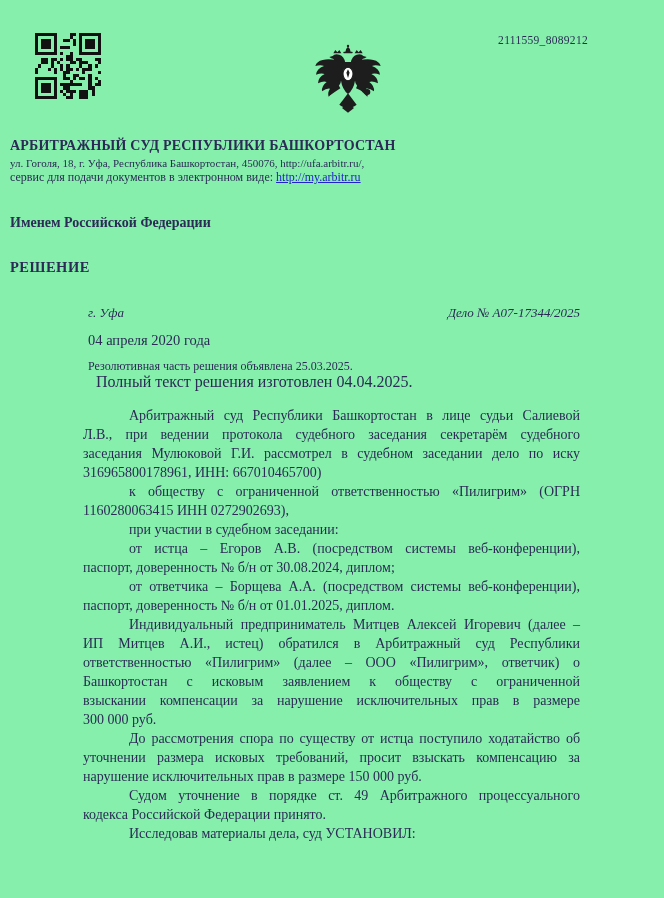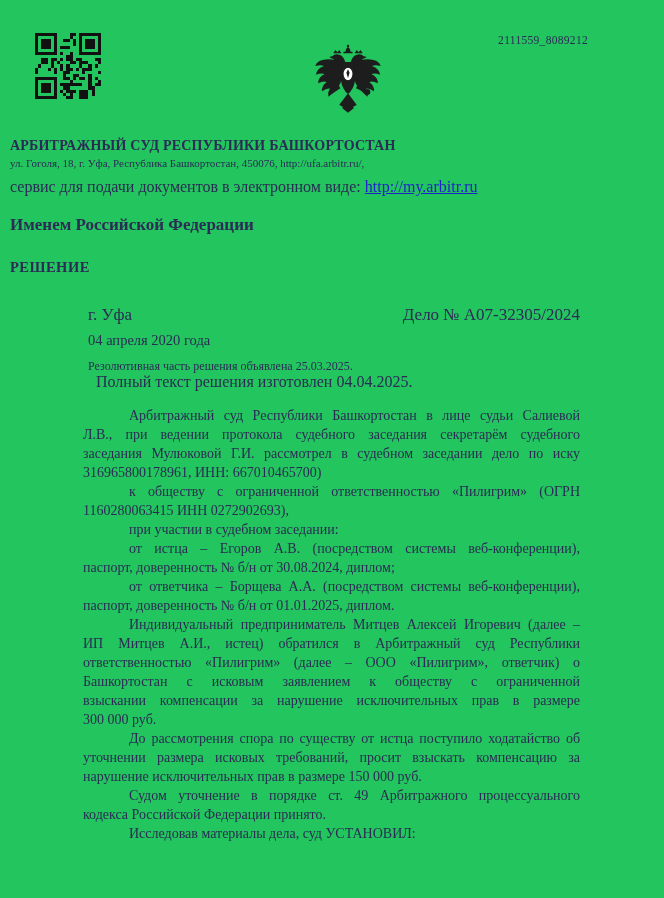--- a/index.html
+++ b/index.html
@@ -1,32 +1,32 @@
 <!DOCTYPE html>
 <html><head>
 <meta charset="utf-8">
 <style>
   html,body{margin:0;padding:0;background:#e8e8e8;}
   .page{
-    position:relative;width:664px;height:898px;background:#22c55e;
+    position:relative;width:664px;height:898px;background:#86efac;
     font-family:"Liberation Serif", serif;color:var(--txt,#2b2b55);
     overflow:hidden;margin:0 auto;
   }
   .abs{position:absolute;}
   .qr{left:35px;top:33px;width:66px;height:66px;}
   .emblem{left:314px;top:44px;width:68px;height:84px;}
   .docnum{top:34px;right:76px;font-size:11.5px;letter-spacing:.3px;}
   .hdr{left:10px;width:654px;text-align:left;}
   .court{top:138px;font-weight:bold;font-size:14px;letter-spacing:.2px;}
   .addr1{top:157px;font-size:11px;}
-  .addr2{top:178px;font-size:16px;}
+  .addr2{top:170px;font-size:12px;}
   .addr2 .lnk{color:var(--lnk,#2222cc);text-decoration:underline;cursor:pointer;}
-  .t1{top:215px;font-weight:bold;font-size:17px;}
+  .t1{top:215px;font-weight:bold;font-size:14px;}
   .t2{top:259px;font-weight:bold;font-size:14.5px;letter-spacing:.5px;}
-  .metarow{top:305px;left:88px;right:84px;display:flex;justify-content:space-between;font-size:17px;}
+  .metarow{top:305px;left:88px;right:84px;display:flex;justify-content:space-between;font-size:13px;font-style:italic;}
   .dateline{top:332px;left:88px;font-size:14.5px;}
   .small1{top:359px;left:88px;font-size:12px;}
   .small2{top:373px;left:96px;font-size:16px;}
   .docbody{top:406px;left:83px;width:497px;font-size:14px;line-height:19px;}
   .block + .block{margin-top:0;}
   .line{white-space:normal;}
   .line.ind{text-indent:46px;}
   .line.just{text-align:justify;text-align-last:justify;}
   svg{display:block;width:100%;height:100%;}
 </style>
@@ -186,21 +186,21 @@
   <div class="abs hdr addr1">ул. Гоголя, 18, г. Уфа, Республика Башкортостан, 450076, http://ufa.arbitr.ru/,</div>
   <div class="abs hdr addr2">
     <span>сервис для подачи документов в электронном виде: </span><span class="lnk">http://my.arbitr.ru</span>
   </div>
 
   <div class="abs hdr t1">Именем Российской Федерации</div>
   <div class="abs hdr t2">РЕШЕНИЕ</div>
 
   <div class="abs metarow">
     <span>г. Уфа</span>
-    <span>Дело № А07-32305/2024</span>
+    <span>Дело № А07-17344/2025</span>
   </div>
   <div class="abs dateline">04 апреля 2020 года</div>
   <div class="abs small1">Резолютивная часть решения объявлена 25.03.2025.</div>
   <div class="abs small2">Полный текст решения изготовлен 04.04.2025.</div>
 
   <div class="abs docbody">
       <div class="block">
         <div class="line ind just">Арбитражный суд Республики Башкортостан в лице судьи Салиевой</div>
         <div class="line just">Л.В., при ведении протокола судебного заседания секретарём судебного</div>
         <div class="line just">заседания Мулюковой Г.И. рассмотрел в судебном заседании дело по иску</div>

